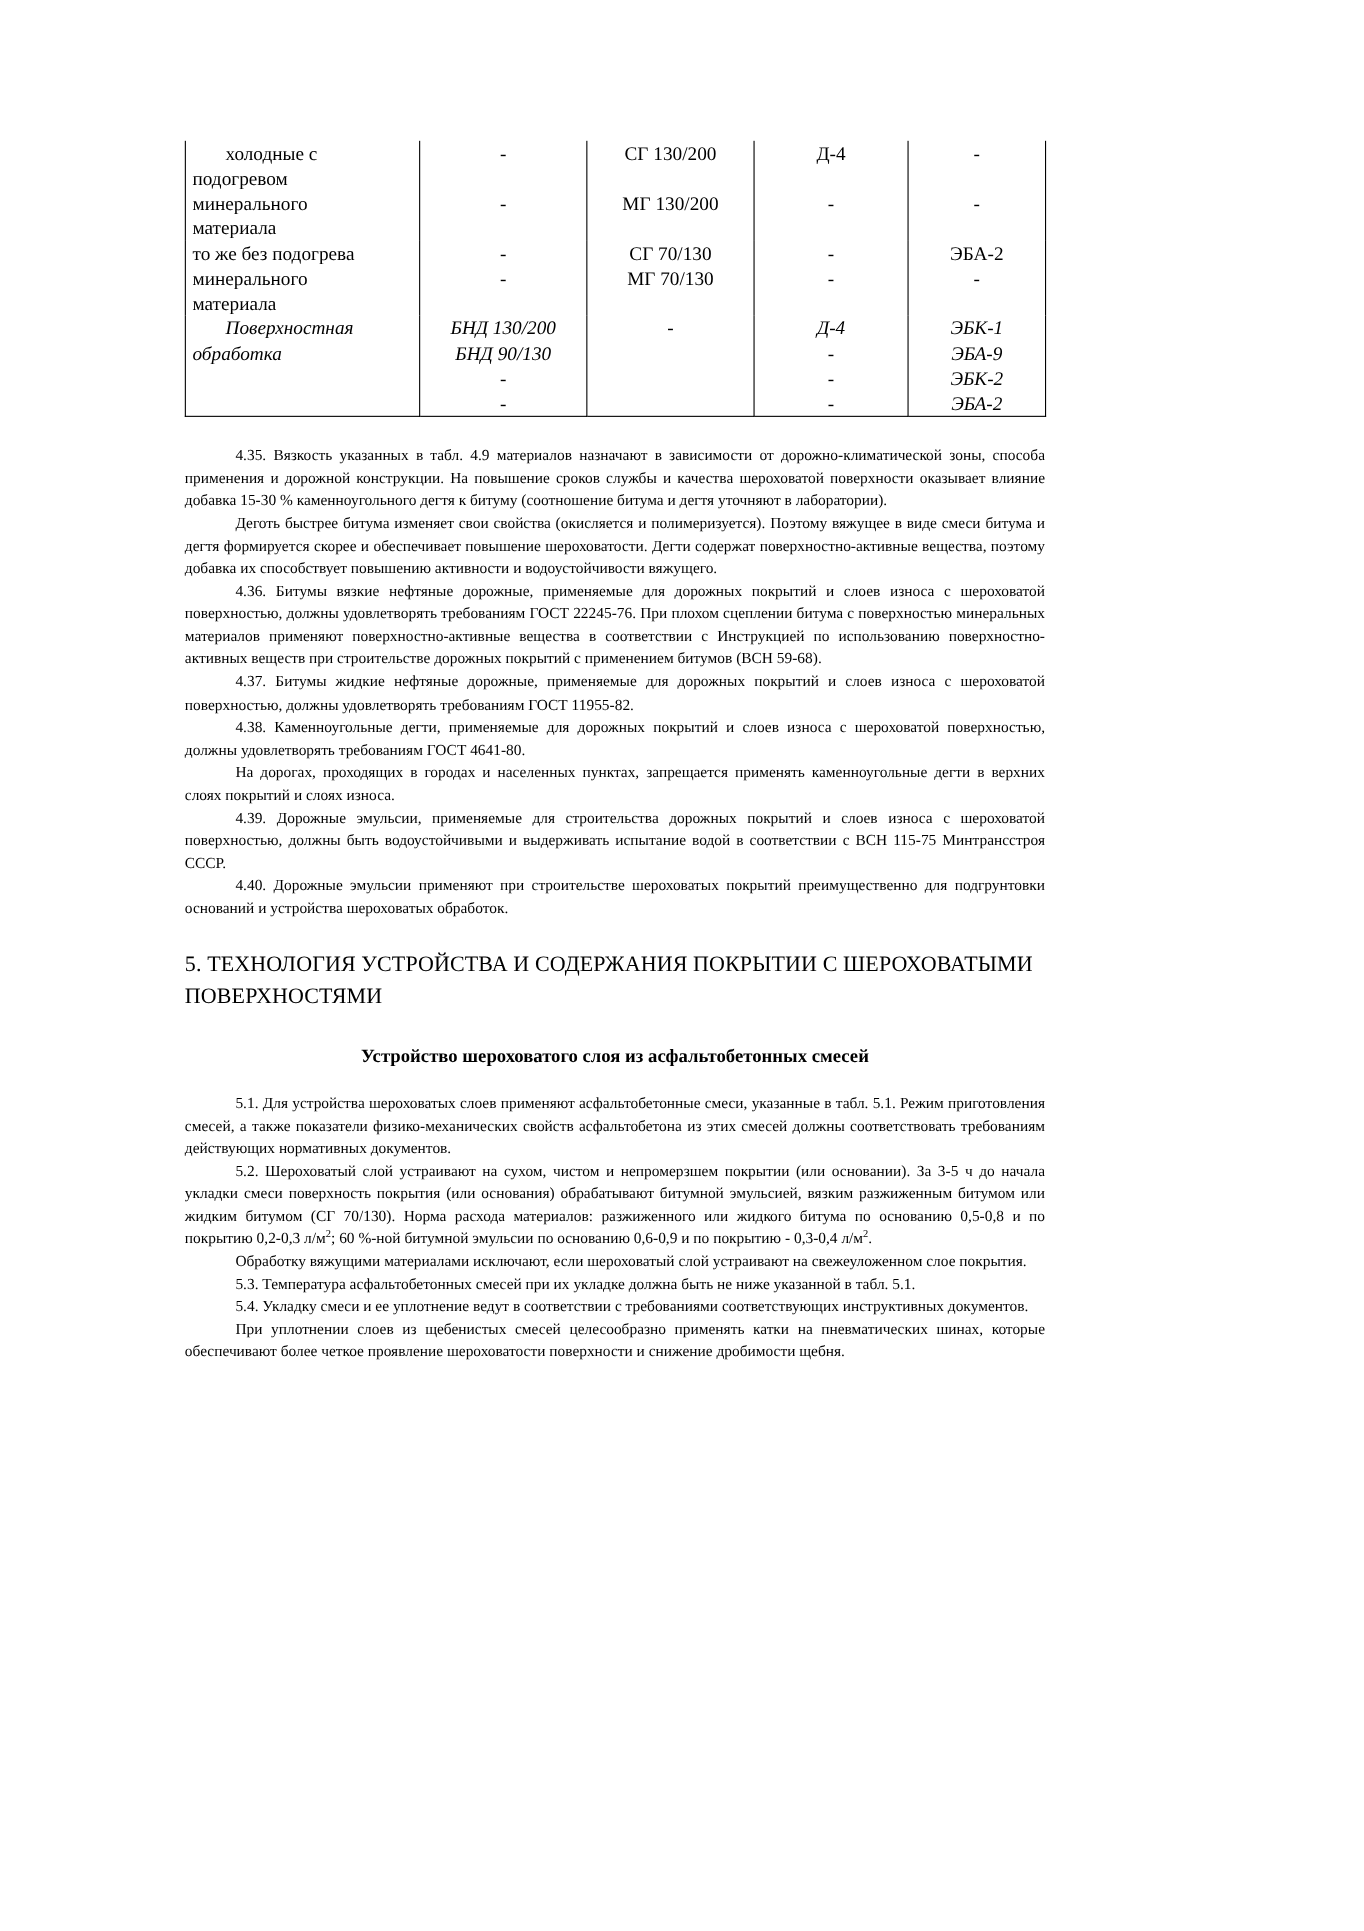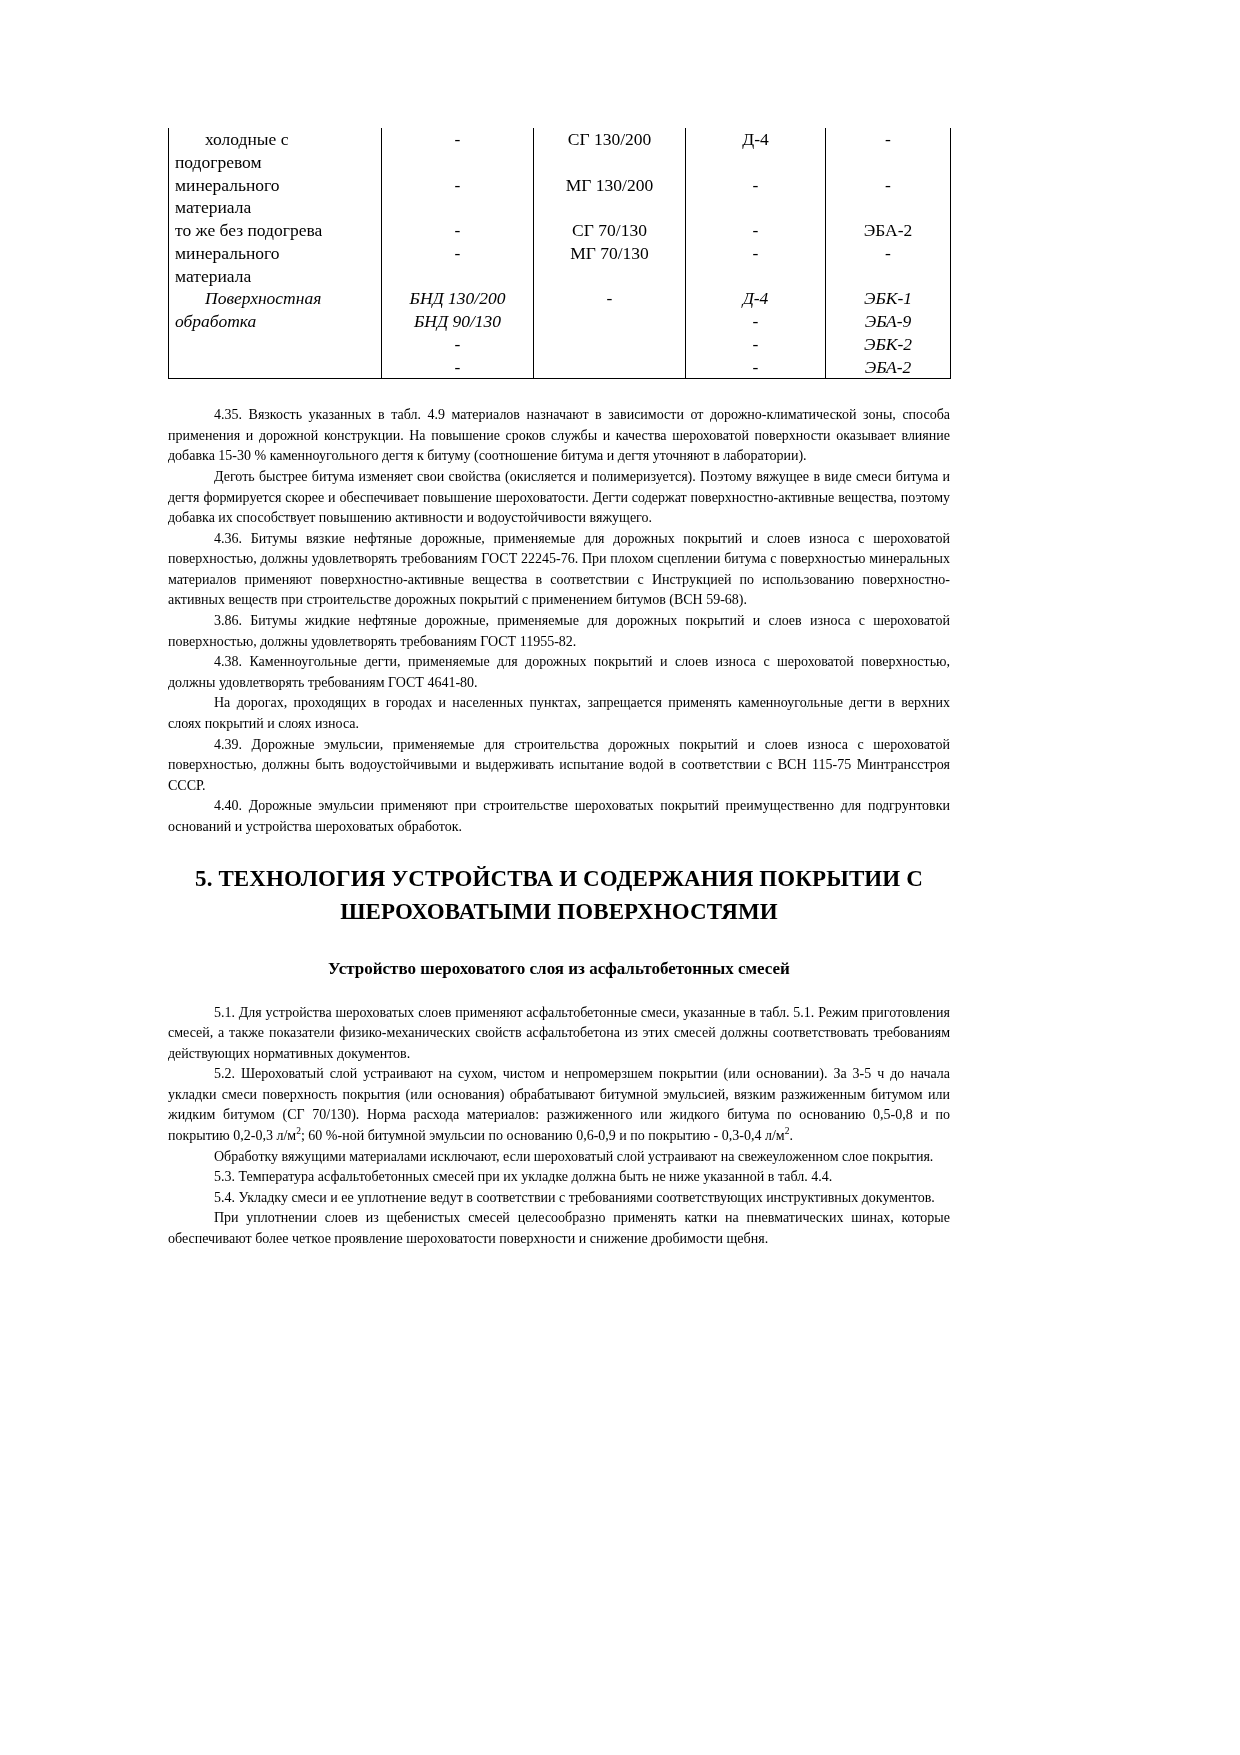--- a/index.html
+++ b/index.html
@@ -65,23 +65,23 @@
     font-size: 14px;
     line-height: 1.47;
     text-align: justify;
     margin: 0;
     text-indent: 46px;
     hyphens: none;
   }
   .gap-after-table { height: 26px; }
 
   h2.sect {
-    font-size: 23px;
-    font-weight: bold;
-    text-align: center;
+    font-size: 20px;
+    font-weight: normal;
+    text-align: left;
     line-height: 1.42;
     margin: 26px 0 0 0;
     letter-spacing: 0.1px;
   }
   h3.subsect {
     font-size: 17px;
     font-weight: bold;
     text-align: center;
     margin: 28px 0 0 0;
     line-height: 1.4;
@@ -230,33 +230,33 @@
           </tr>
         </tbody>
       </table>
     </div>
 
     <div class="gap-after-table"></div>
 
     <p class="body">4.35. Вязкость указанных в табл. 4.9 материалов назначают в зависимости от дорожно-климатической зоны, способа применения и дорожной конструкции. На повышение сроков службы и качества шероховатой поверхности оказывает влияние добавка 15-30 % каменноугольного дегтя к битуму (соотношение битума и дегтя уточняют в лаборатории).</p>
     <p class="body">Деготь быстрее битума изменяет свои свойства (окисляется и полимеризуется). Поэтому вяжущее в виде смеси битума и дегтя формируется скорее и обеспечивает повышение шероховатости. Дегти содержат поверхностно-активные вещества, поэтому добавка их способствует повышению активности и водоустойчивости вяжущего.</p>
     <p class="body">4.36. Битумы вязкие нефтяные дорожные, применяемые для дорожных покрытий и слоев износа с шероховатой поверхностью, должны удовлетворять требованиям ГОСТ 22245-76. При плохом сцеплении битума с поверхностью минеральных материалов применяют поверхностно-активные вещества в соответствии с Инструкцией по использованию поверхностно-активных веществ при строительстве дорожных покрытий с применением битумов (ВСН 59-68).</p>
-    <p class="body">3.86. Битумы жидкие нефтяные дорожные, применяемые для дорожных покрытий и слоев износа с шероховатой поверхностью, должны удовлетворять требованиям ГОСТ 11955-82.</p>
+    <p class="body">4.37. Битумы жидкие нефтяные дорожные, применяемые для дорожных покрытий и слоев износа с шероховатой поверхностью, должны удовлетворять требованиям ГОСТ 11955-82.</p>
     <p class="body">4.38. Каменноугольные дегти, применяемые для дорожных покрытий и слоев износа с шероховатой поверхностью, должны удовлетворять требованиям ГОСТ 4641-80.</p>
     <p class="body">На дорогах, проходящих в городах и населенных пунктах, запрещается применять каменноугольные дегти в верхних слоях покрытий и слоях износа.</p>
     <p class="body">4.39. Дорожные эмульсии, применяемые для строительства дорожных покрытий и слоев износа с шероховатой поверхностью, должны быть водоустойчивыми и выдерживать испытание водой в соответствии с ВСН 115-75 Минтрансстроя СССР.</p>
     <p class="body">4.40. Дорожные эмульсии применяют при строительстве шероховатых покрытий преимущественно для подгрунтовки оснований и устройства шероховатых обработок.</p>
 
     <h2 class="sect">5. ТЕХНОЛОГИЯ УСТРОЙСТВА И СОДЕРЖАНИЯ ПОКРЫТИИ С ШЕРОХОВАТЫМИ ПОВЕРХНОСТЯМИ</h2>
     <h3 class="subsect">Устройство шероховатого слоя из асфальтобетонных смесей</h3>
     <div class="after-sub"></div>
 
     <p class="body">5.1. Для устройства шероховатых слоев применяют асфальтобетонные смеси, указанные в табл. 5.1. Режим приготовления смесей, а также показатели физико-механических свойств асфальтобетона из этих смесей должны соответствовать требованиям действующих нормативных документов.</p>
 
     <p class="body"><span>5.2. Шероховатый слой устраивают на сухом, чистом и непромерзшем покрытии (или основании). За 3-5 ч до начала укладки смеси поверхность покрытия (или основания) обрабатывают битумной эмульсией, вязким разжиженным битумом или жидким битумом (СГ 70/130). Норма расхода материалов: разжиженного или жидкого битума по основанию 0,5-0,8 и по покрытию 0,2-0,3 л/м</span><sup>2</sup><span>; 60 %-ной битумной эмульсии по основанию 0,6-0,9 и по покрытию - 0,3-0,4 л/м</span><sup>2</sup><span>.</span></p>
 
     <p class="body">Обработку вяжущими материалами исключают, если шероховатый слой устраивают на свежеуложенном слое покрытия.</p>
-    <p class="body">5.3. Температура асфальтобетонных смесей при их укладке должна быть не ниже указанной в табл. 4.4.</p>
+    <p class="body">5.3. Температура асфальтобетонных смесей при их укладке должна быть не ниже указанной в табл. 5.1.</p>
     <p class="body">5.4. Укладку смеси и ее уплотнение ведут в соответствии с требованиями соответствующих инструктивных документов.</p>
     <p class="body">При уплотнении слоев из щебенистых смесей целесообразно применять катки на пневматических шинах, которые обеспечивают более четкое проявление шероховатости поверхности и снижение дробимости щебня.</p>
 
   </div>
 </div>
 
 </body></html>

